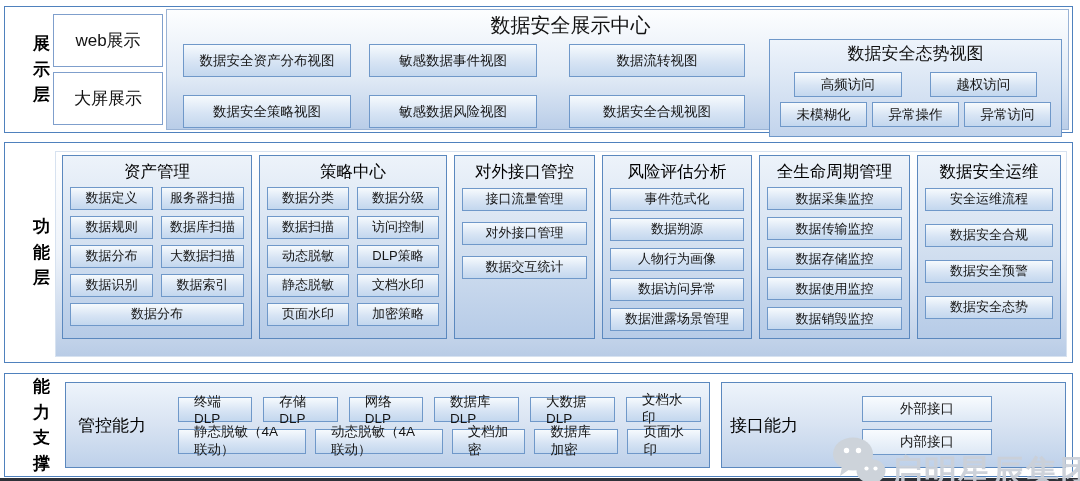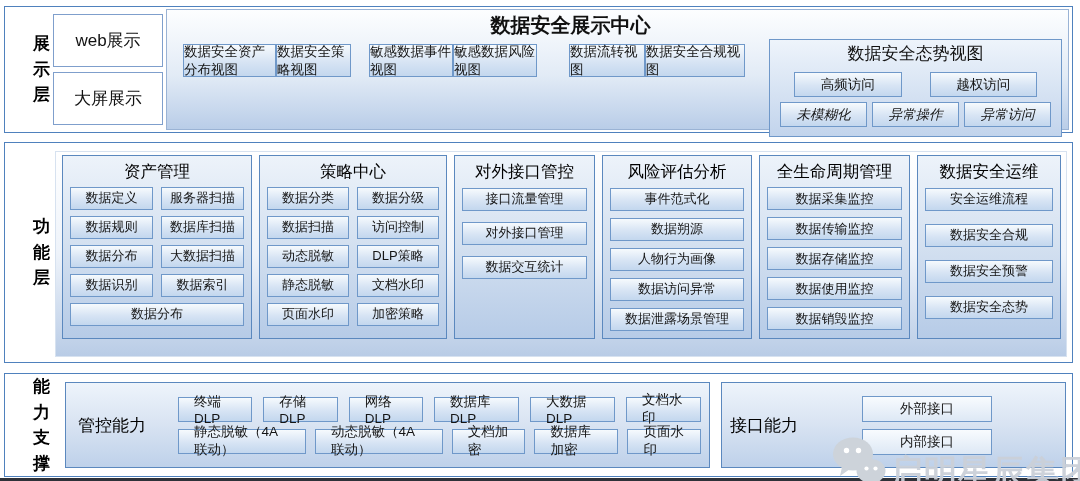--- a/index.html
+++ b/index.html
@@ -16,38 +16,38 @@
           font-weight:bold;font-size:17px;color:#000;}
   .vlabel span{display:block;width:20px;line-height:1.5;text-align:center;word-break:break-all;margin-left:25px;}
 
   
   .modes{flex:0 0 110px;display:flex;flex-direction:column;gap:5px;padding:7px 0;box-sizing:border-box;}
   .mode-box{flex:1;border:1.4px solid #7f9fcc;background:#fff;display:flex;align-items:center;
             justify-content:center;font-size:17px;}
   .dl-panel{flex:1;margin:2px 3px;border:1px solid #9ab3d5;box-sizing:border-box;
             background:linear-gradient(180deg,#fdfeff 0%,#e2ebf6 55%,#b9cde8 100%);
             display:flex;flex-direction:column;padding:2px 6px 5px 8px;}
-  .dl-title{font-size:20px;font-weight:bold;text-align:center;padding-right:96px;line-height:1.35;}
+  .dl-title{font-size:20px;font-weight:normal;text-align:center;padding-right:96px;line-height:1.35;}
   .dl-body{flex:1;display:flex;align-items:stretch;}
-  .view-col{display:flex;flex-direction:row;justify-content:space-between;
+  .view-col{display:flex;flex-direction:column;justify-content:space-between;
             padding:5px 0 9px;width:168px;box-sizing:border-box;}
   .vc0{margin-left:8px;}
   .vc1{margin-left:18px;}
   .vc2{margin-left:32px;width:176px;}
   .gbtn{border:1.2px solid #6f98c9;box-sizing:border-box;
         background:linear-gradient(180deg,#f6fafd 0%,#d7e4f4 55%,#c3d7ee 100%);
         display:flex;align-items:center;justify-content:center;font-size:13.5px;color:#151515;}
   .vbtn{height:33px;}
   .situation{margin-left:24px;flex:1;border:1.2px solid #6f98c9;box-sizing:border-box;
              background:linear-gradient(180deg,#eef4fb 0%,#c2d4ec 100%);
              display:flex;flex-direction:column;padding:1px 10px 9px;}
   .situation-title{text-align:center;font-size:17px;line-height:1.55;}
   .sit-row{display:flex;margin-top:5px;}
   .sit-row-1{gap:28px;padding:0 14px;}
-  .sit-row-2{gap:5px;font-style:italic;}
+  .sit-row-2{gap:5px;}
   .sbtn{flex:1;height:25px;font-size:13.5px;}
 
   
   .fn-backdrop{flex:1;margin:8px 5px 5px 2px;border:1px solid #d7e2f0;box-sizing:border-box;
                background:linear-gradient(180deg,#ffffff 0%,#eef3fa 50%,#b9cce6 100%);
                display:flex;gap:7px;padding:3px 5px 17px 6px;}
   .group{border:1.2px solid #5b88be;box-sizing:border-box;
          background:linear-gradient(180deg,#edf3fa 0%,#d3e0f0 50%,#b6cbe7 100%);
          padding:3px 7px 8px;display:flex;flex-direction:column;}
   .group-title{text-align:center;font-size:16.5px;line-height:1.55;color:#000;}

